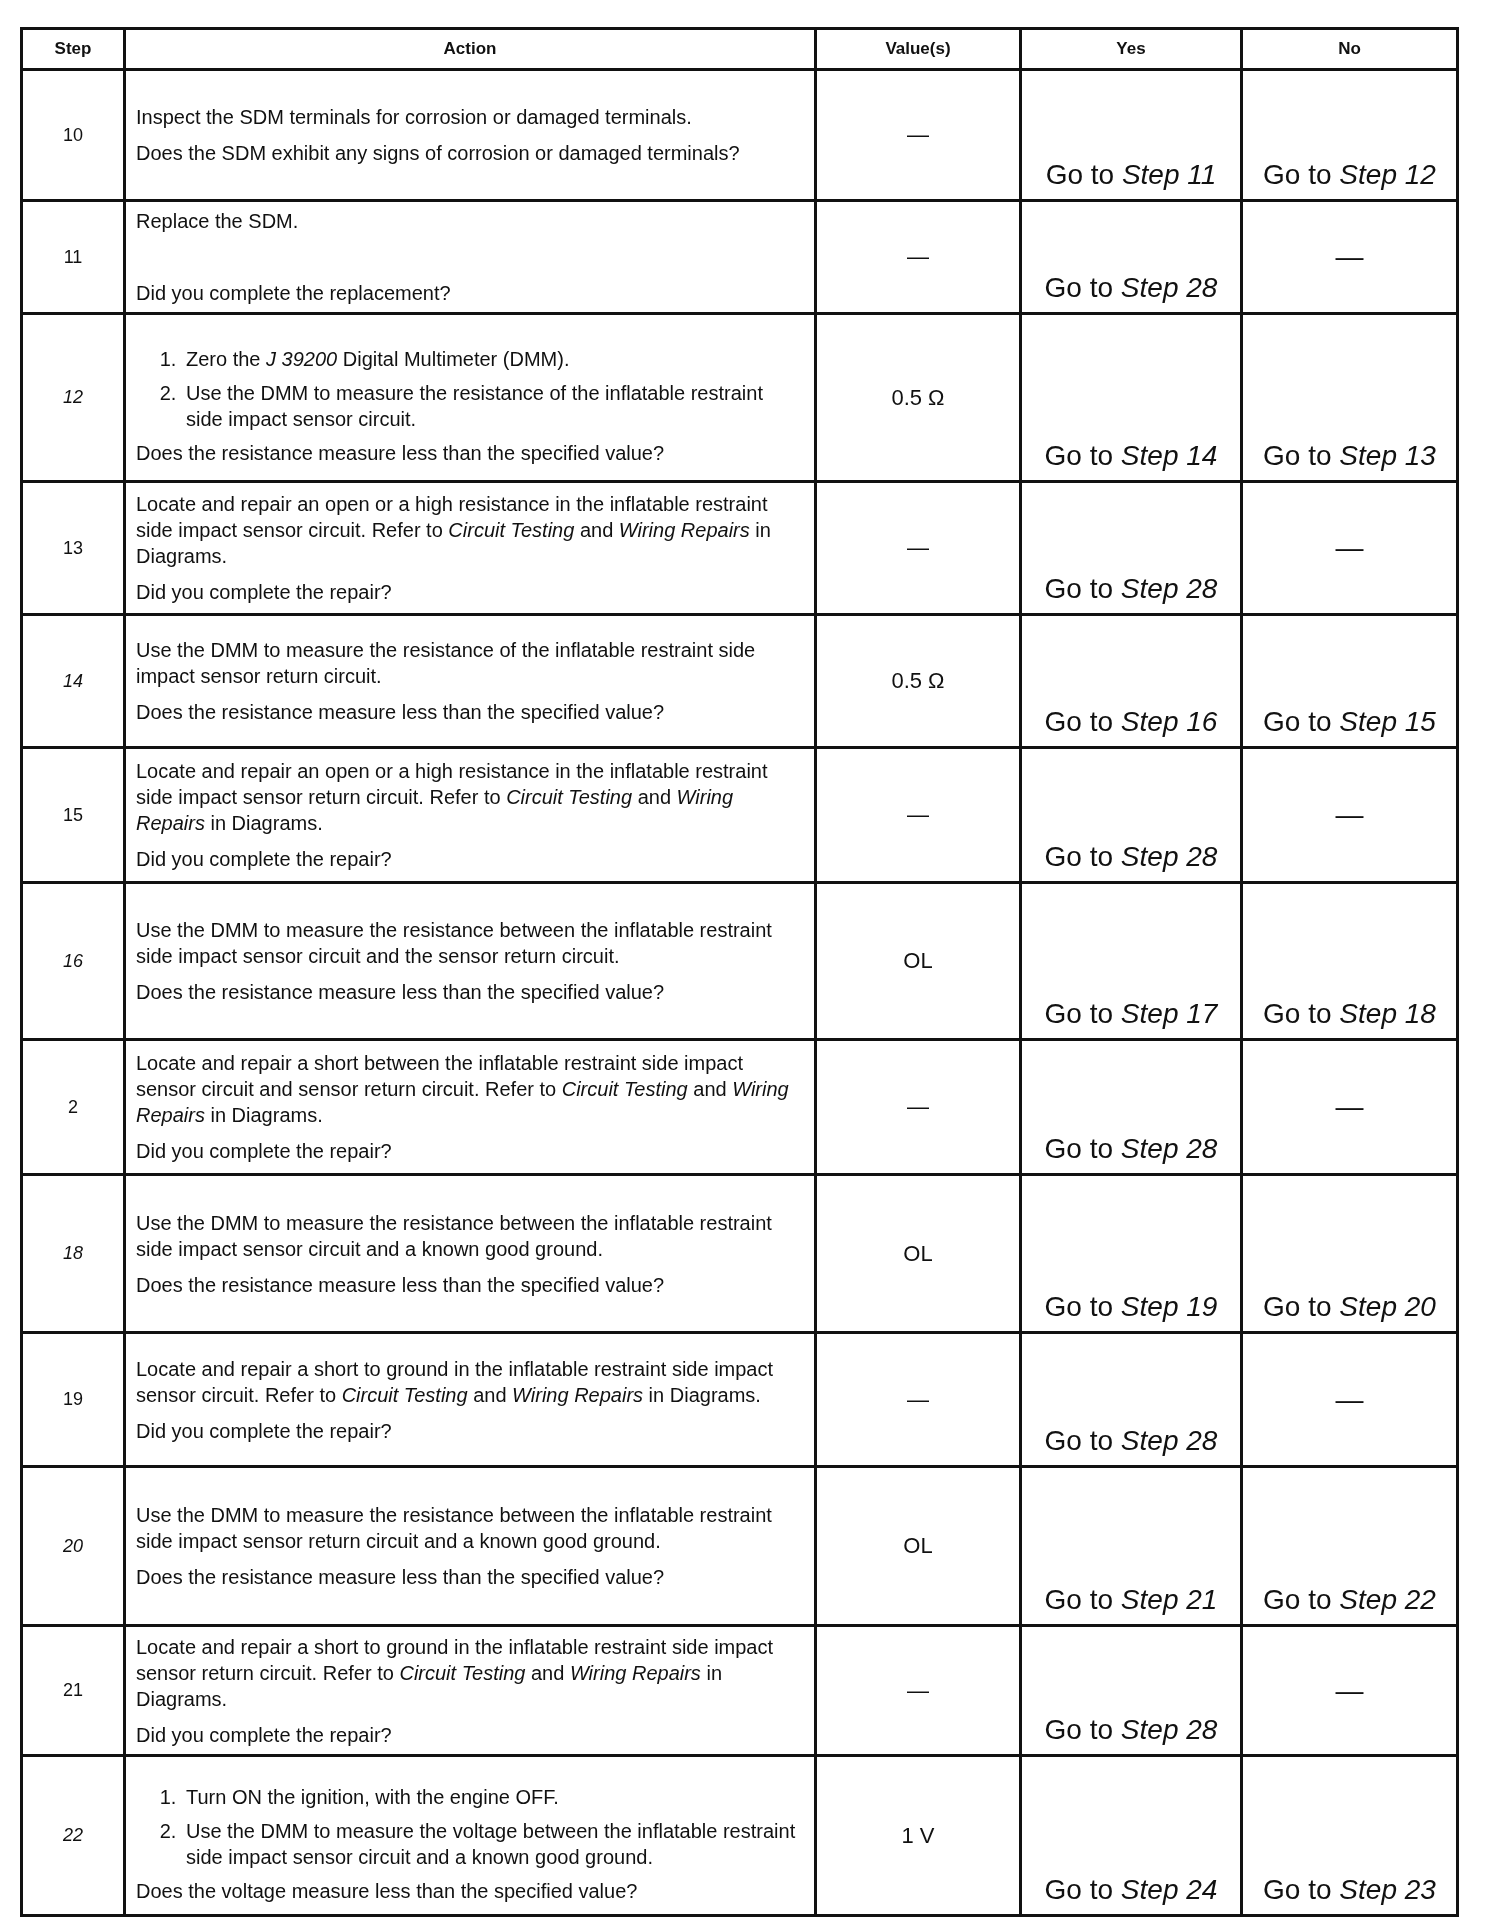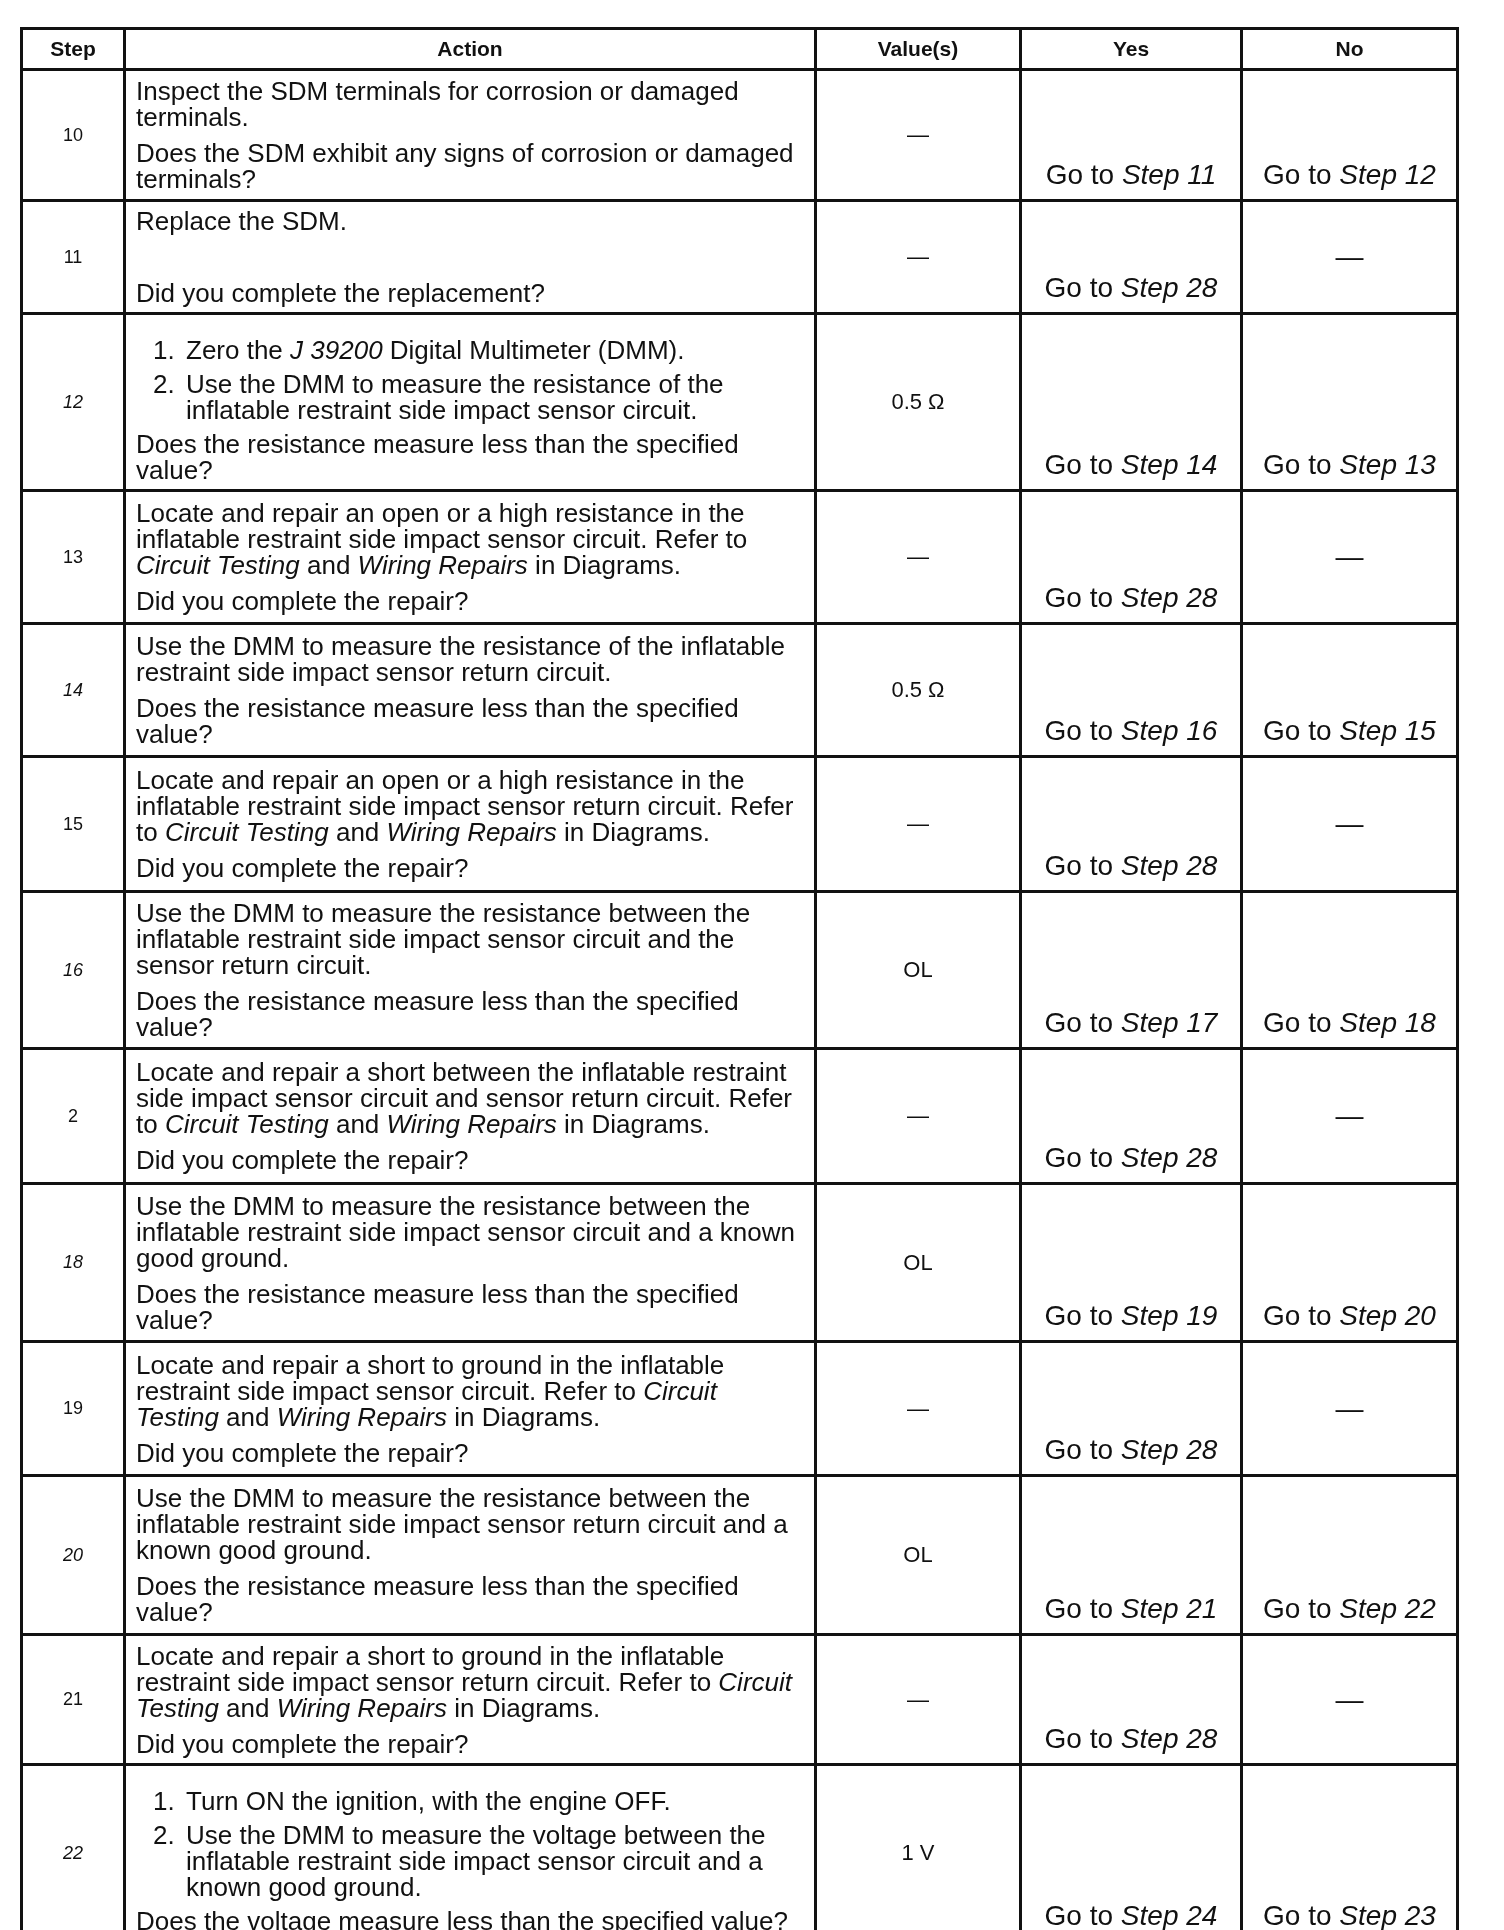--- a/index.html
+++ b/index.html
@@ -1,26 +1,26 @@
 <!DOCTYPE html>
 <html><head>
 <meta charset="utf-8">
 <style>
   html, body { margin: 0; padding: 0; background: #ffffff; }
   body { width: 1504px; height: 1930px; position: relative; overflow: hidden;
          font-family: "Liberation Sans", sans-serif; color: #111111; }
   table.diag { position: absolute; left: 20px; top: 27px; width: 1436px;
                border-collapse: collapse; table-layout: fixed; }
   table.diag td, table.diag th { border: 3px solid #111; padding: 0; vertical-align: middle; }
-  table.diag th { font-weight: bold; font-size: 21px; height: 38px; text-align: center; }
+  table.diag th { font-weight: bold; font-size: 17px; height: 38px; text-align: center; }
   col.c-step { width: 103px; } col.c-action { width: 691px; }
   col.c-val { width: 205px; } col.c-yes { width: 221px; } col.c-no { width: 216px; }
   td.step { text-align: center; font-size: 18px; }
   td.step.it { font-style: italic; }
-  td.action { font-size: 26px; line-height: 26px; padding: 6px 10px 6px 10px !important; vertical-align: top; }
+  td.action { font-size: 20px; line-height: 26px; padding: 6px 10px 6px 10px !important; vertical-align: top; }
   td.action p { margin: 0 0 10px 0; }
   td.action p:last-child { margin-bottom: 0; }
   td.action ol { margin: 16px 0 8px 0; padding-left: 46px; }
   td.action ol li { margin-bottom: 8px; padding-left: 4px; }
   td.val { text-align: center; font-size: 22px; }
   td.goto { text-align: center; vertical-align: bottom !important; font-size: 28px; padding-bottom: 8px !important; }
   td.goto.dash { vertical-align: middle !important; padding-bottom: 0 !important; }
   .stepref { font-style: italic; }
   em { font-style: italic; }
 </style>

